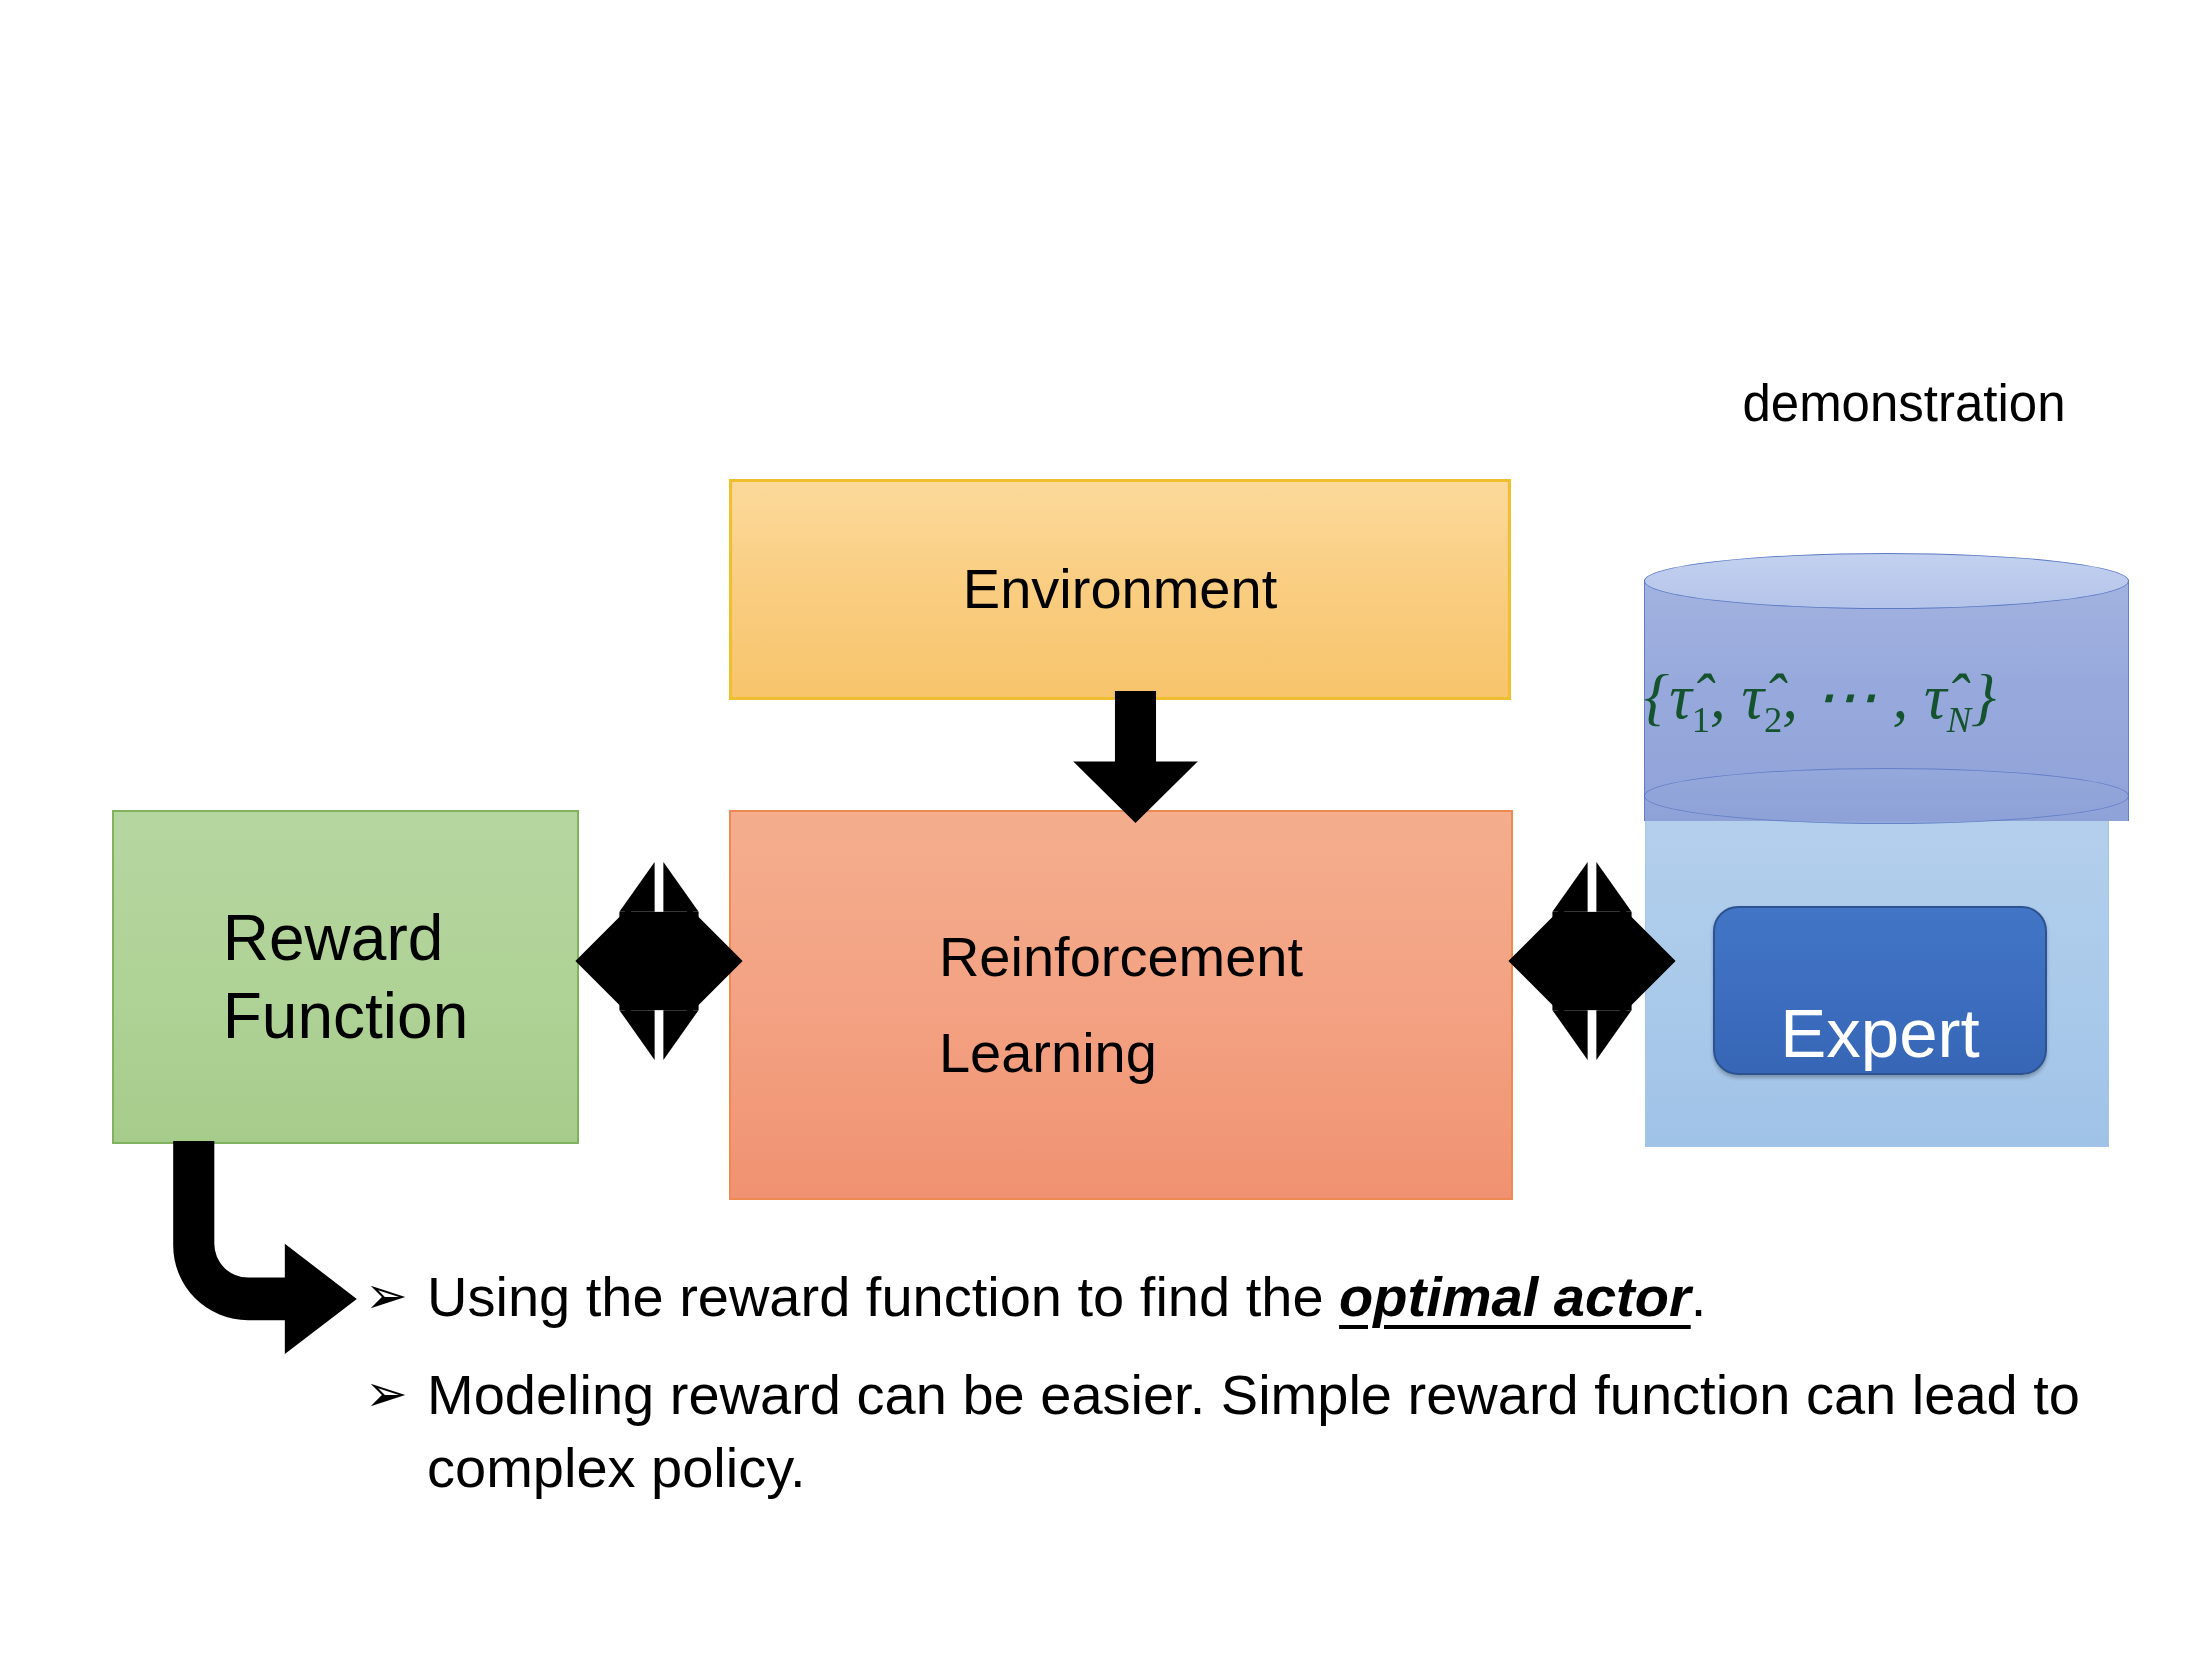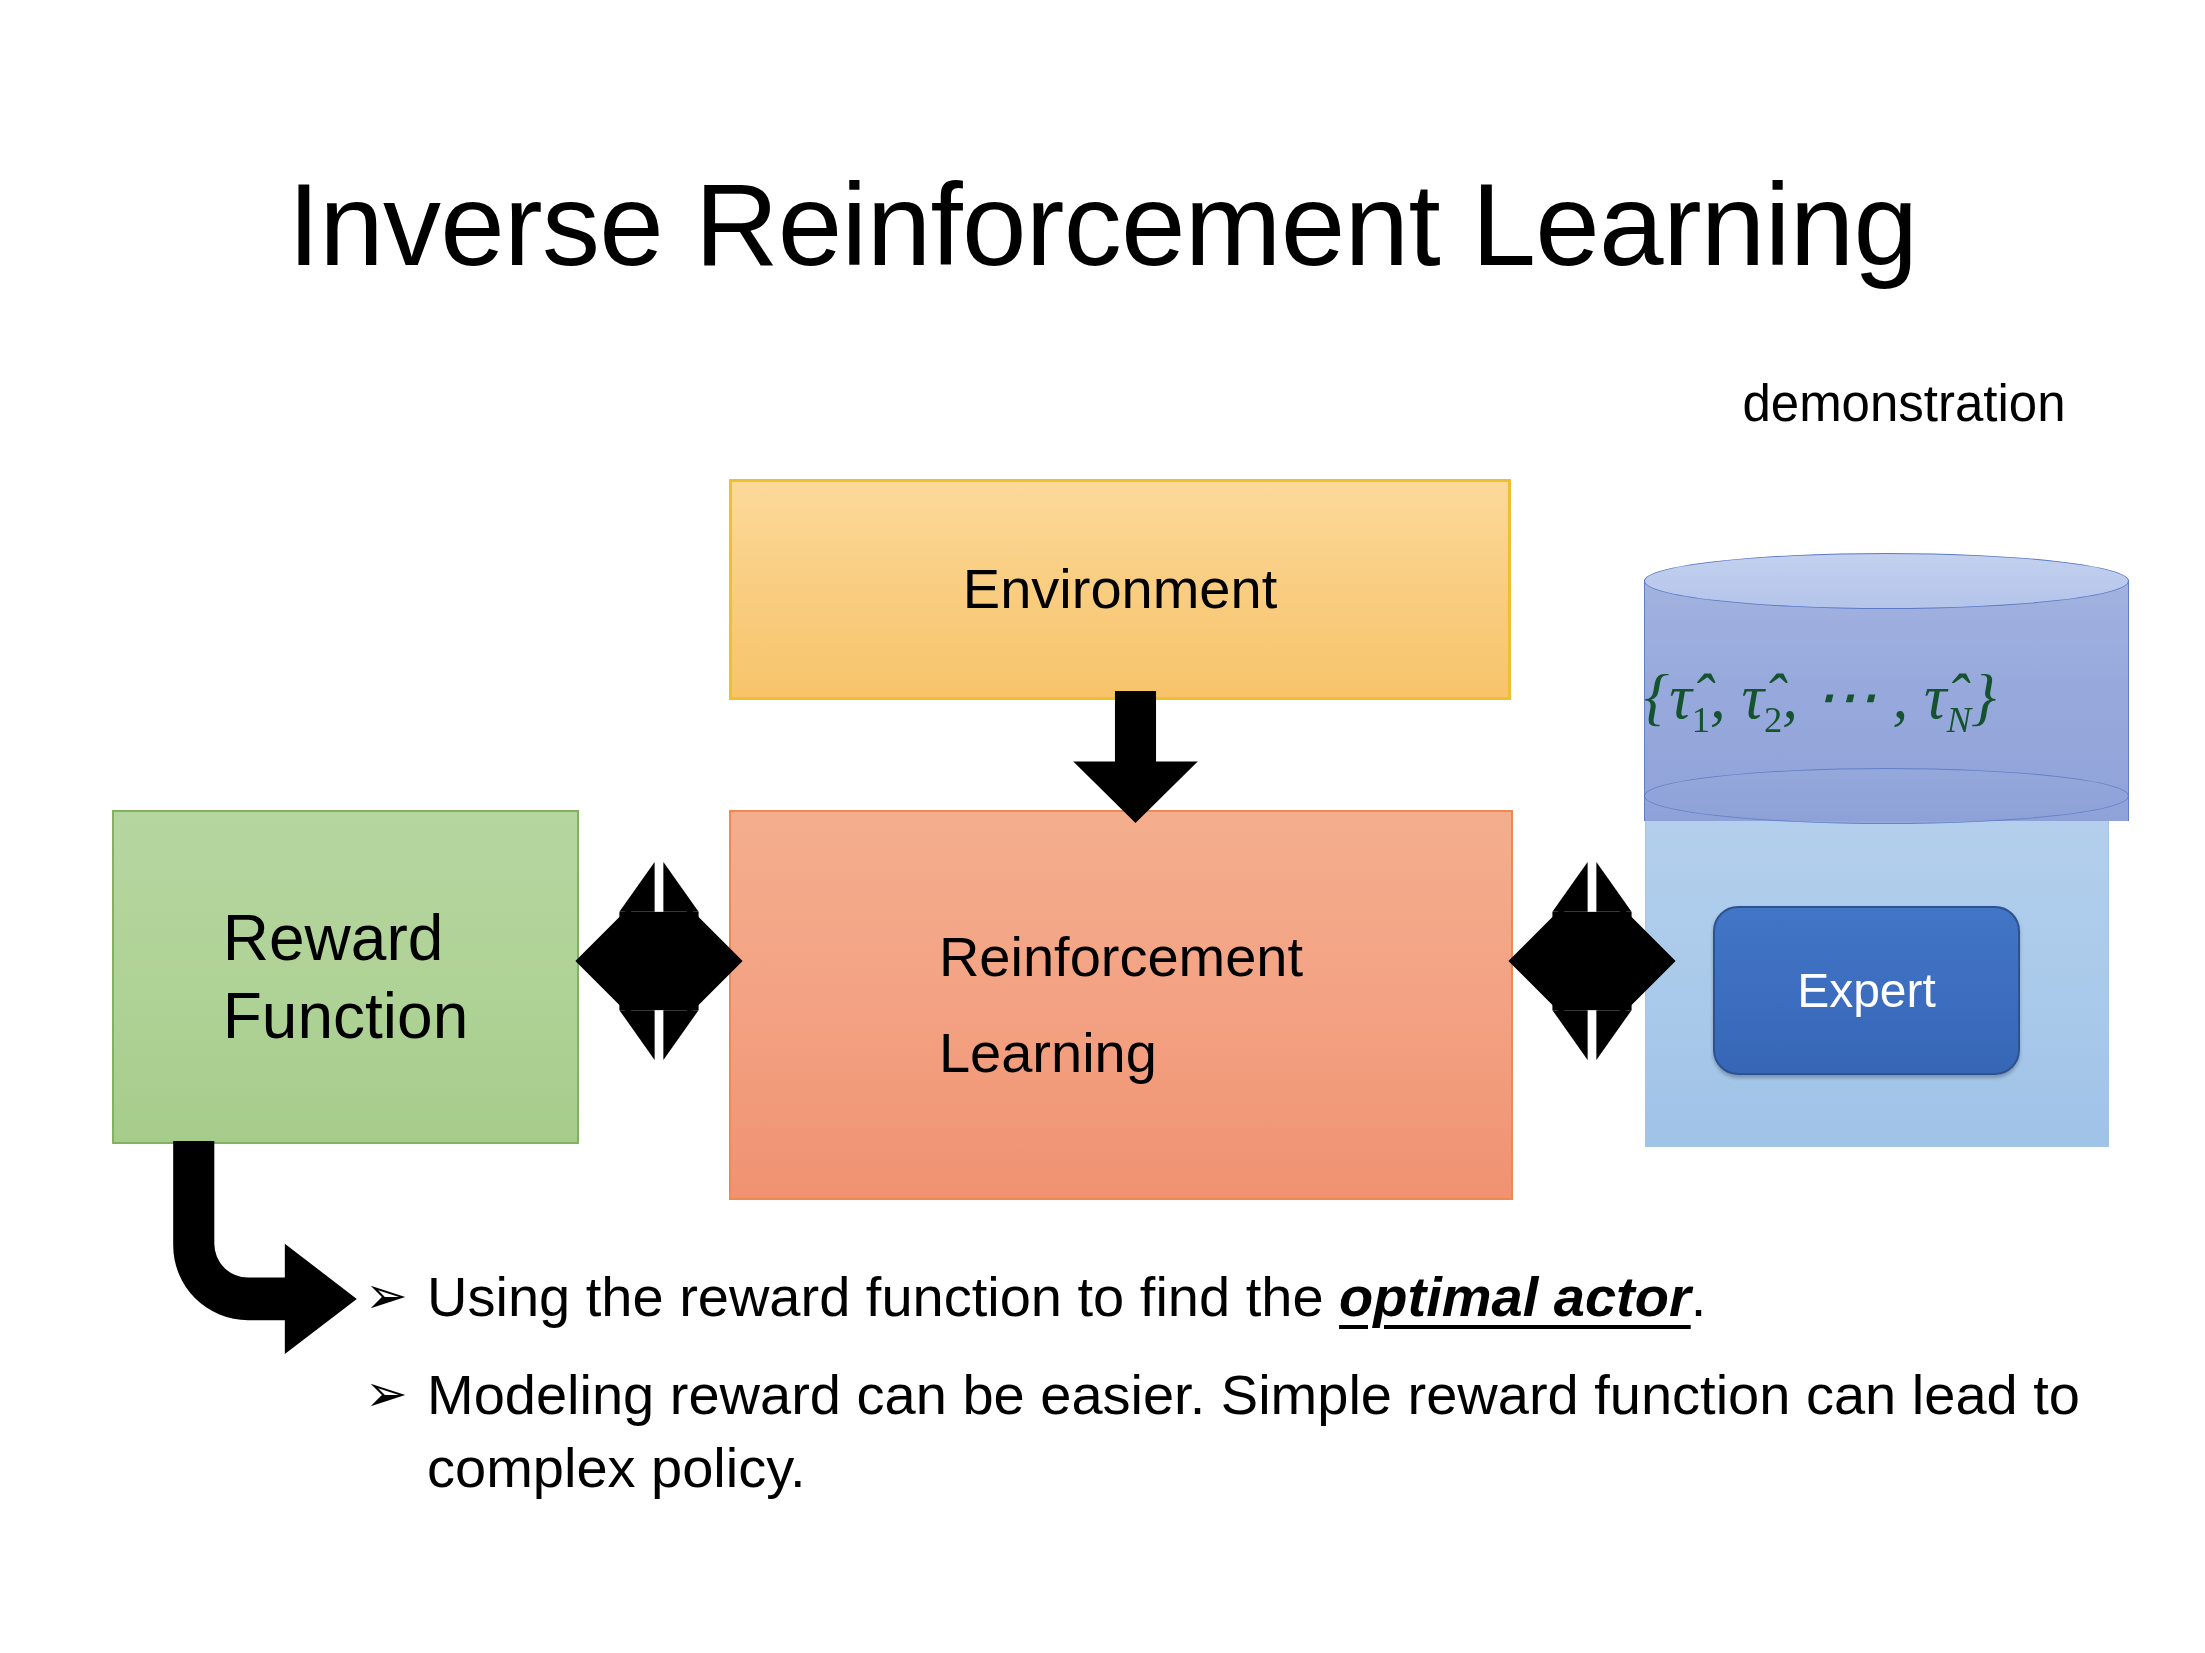--- a/index.html
+++ b/index.html
@@ -152,31 +152,31 @@
     font-size: 63px;
     color: #14532d;
     white-space: nowrap;
   }
 
   
   #expert-button {
     position: absolute;
     left: 1713px;
     top: 906px;
-    width: 307px;
+    width: 334px;
     height: 169px;
     border-radius: 25px;
     background: linear-gradient(180deg, #4275C6 0%, #3C6DBE 55%, #3766B6 100%);
     border: 2.9px solid #2C528F;
     box-sizing: border-box;
     display: flex;
-    align-items: center;
+    align-items: flex-end;
     justify-content: center;
     color: #ffffff;
-    font-size: 48px;
+    font-size: 69px;
     box-shadow: 0 2.2px 3.7px rgba(0,0,0,0.25);
   }
 
   
   .arrow-svg { position: absolute; }
 
   #arrow-down   { left: 1073px; top: 691px;  width: 125px; height: 132px; }
   #arrow-star-l { left: 575px;  top: 862px; width: 168px; height: 198px; }
   #arrow-star-r { left: 1508px; top: 862px; width: 168px; height: 198px; }
   #arrow-elbow  { left: 173px;  top: 1141px; width: 184px; height: 213px; }
@@ -210,21 +210,20 @@
     text-underline-offset: 8.8px;
     text-decoration-thickness: 4.4px;
     text-align: center;
   }
 </style>
 </head>
 <body>
 
 <div id="slide">
 
-  <div id="title">Inverse Reinforcement Learning</div>
 
   <div id="demo-caption">
     <span>demonstration</span>
   </div>
 
   <div id="expert-panel"></div>
 
   <div id="cylinder">
     <div id="cyl-body"></div>
     <div id="cyl-bottom"></div>

